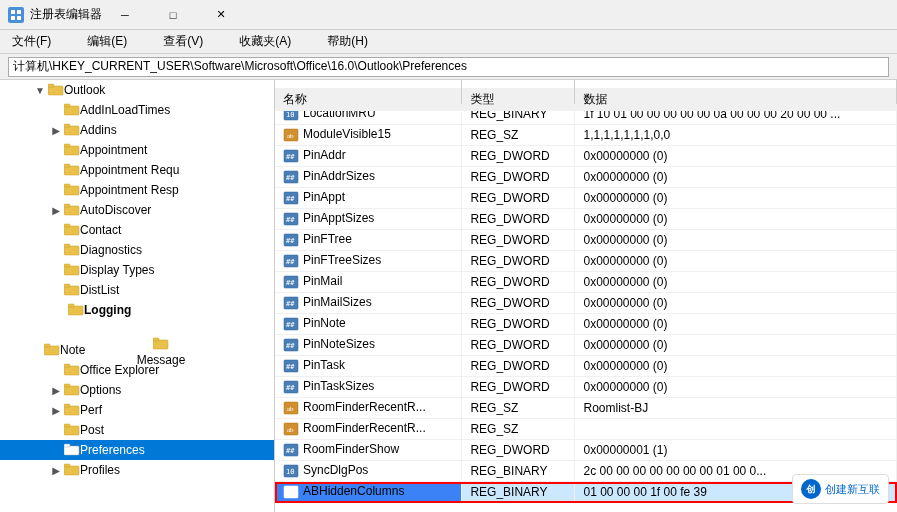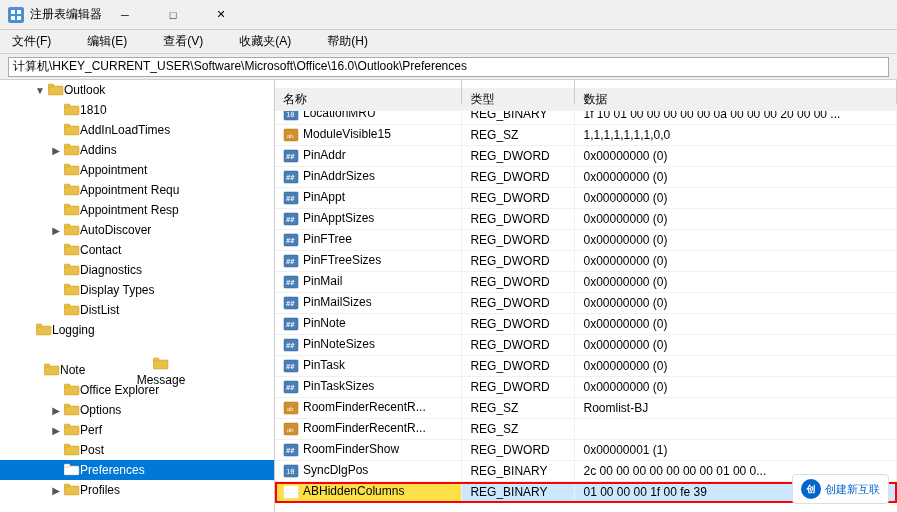--- a/index.html
+++ b/index.html
@@ -255,28 +255,20 @@
     <rect x="0" y="2" width="6" height="3" rx="1" fill="#e8c04a" stroke="#c9a020" stroke-width="0.5"></rect>
   </svg></span>
         <span>Outlook</span>
       </div>
       <div class="tree-item" style="padding-left: 48px;">
         <span class="expand-btn"></span>
         <span><svg class="folder-svg" viewBox="0 0 16 14" xmlns="http://www.w3.org/2000/svg">
     <rect x="0" y="4" width="15" height="9" rx="1" fill="#e8c04a" stroke="#c9a020" stroke-width="0.5"></rect>
     <rect x="0" y="2" width="6" height="3" rx="1" fill="#e8c04a" stroke="#c9a020" stroke-width="0.5"></rect>
   </svg></span>
-        <span>1810</span>
-      </div>
-      <div class="tree-item" style="padding-left: 48px;">
-        <span class="expand-btn"></span>
-        <span><svg class="folder-svg" viewBox="0 0 16 14" xmlns="http://www.w3.org/2000/svg">
-    <rect x="0" y="4" width="15" height="9" rx="1" fill="#e8c04a" stroke="#c9a020" stroke-width="0.5"></rect>
-    <rect x="0" y="2" width="6" height="3" rx="1" fill="#e8c04a" stroke="#c9a020" stroke-width="0.5"></rect>
-  </svg></span>
         <span>AddInLoadTimes</span>
       </div>
       <div class="tree-item" style="padding-left: 48px;">
         <span class="expand-btn" style="cursor: pointer;">▶</span>
         <span><svg class="folder-svg" viewBox="0 0 16 14" xmlns="http://www.w3.org/2000/svg">
     <rect x="0" y="4" width="15" height="9" rx="1" fill="#e8c04a" stroke="#c9a020" stroke-width="0.5"></rect>
     <rect x="0" y="2" width="6" height="3" rx="1" fill="#e8c04a" stroke="#c9a020" stroke-width="0.5"></rect>
   </svg></span>
         <span>Addins</span>
       </div>
@@ -337,21 +329,21 @@
         <span>Display Types</span>
       </div>
       <div class="tree-item" style="padding-left: 48px;">
         <span class="expand-btn"></span>
         <span><svg class="folder-svg" viewBox="0 0 16 14" xmlns="http://www.w3.org/2000/svg">
     <rect x="0" y="4" width="15" height="9" rx="1" fill="#e8c04a" stroke="#c9a020" stroke-width="0.5"></rect>
     <rect x="0" y="2" width="6" height="3" rx="1" fill="#e8c04a" stroke="#c9a020" stroke-width="0.5"></rect>
   </svg></span>
         <span>DistList</span>
       </div>
-      <div class="tree-item" style="padding-left: 20px;">
+      <div class="tree-item" style="padding-left: 52px; font-weight: bold;">
         <span class="expand-btn"></span>
         <span><svg class="folder-svg" viewBox="0 0 16 14" xmlns="http://www.w3.org/2000/svg">
     <rect x="0" y="4" width="15" height="9" rx="1" fill="#e8c04a" stroke="#c9a020" stroke-width="0.5"></rect>
     <rect x="0" y="2" width="6" height="3" rx="1" fill="#e8c04a" stroke="#c9a020" stroke-width="0.5"></rect>
   </svg></span>
         <span>Logging</span>
       </div>
       <div class="tree-item" style="padding-left: 48px; flex-direction: column;">
         <span class="expand-btn"></span>
         <span><svg class="folder-svg" viewBox="0 0 16 14" xmlns="http://www.w3.org/2000/svg">
@@ -566,21 +558,21 @@
           </tr>
           <tr>
             <td><svg class="reg-icon" viewBox="0 0 16 16" xmlns="http://www.w3.org/2000/svg">
       <rect x="1" y="2" width="14" height="12" rx="1" fill="#4a7fb5" stroke="#2a5f9a" stroke-width="0.5"></rect>
       <text x="3" y="11" font-size="7" fill="#fff" font-family="monospace">10</text>
     </svg><span>SyncDlgPos</span></td>
             <td>REG_BINARY</td>
             <td>2c 00 00 00 00 00 00 00 01 00 0...</td>
           </tr>
           <tr class="selected" style="outline: red solid 2px; outline-offset: -2px;">
-            <td style="background: #fde047; color: rgb(0, 0, 0); font-weight: normal;"><svg class="reg-icon" viewBox="0 0 16 16" xmlns="http://www.w3.org/2000/svg">
+            <td style="background: #3b82f6; color: rgb(0, 0, 0); font-weight: normal;"><svg class="reg-icon" viewBox="0 0 16 16" xmlns="http://www.w3.org/2000/svg">
       <rect x="1" y="2" width="14" height="12" rx="1" fill="#4a7fb5" stroke="#2a5f9a" stroke-width="0.5"></rect>
       <text x="3" y="11" font-size="7" fill="#fff" font-family="monospace">10</text>
     </svg><span>ABHiddenColumns</span></td>
             <td style="background: rgb(204, 232, 255); color: rgb(0, 0, 0); font-weight: normal;">REG_BINARY</td>
             <td style="background: rgb(204, 232, 255); color: rgb(0, 0, 0); font-weight: normal;">01 00 00 00 1f 00 fe 39</td>
           </tr>
         </tbody>
     </table>
   </div>
 </div>

